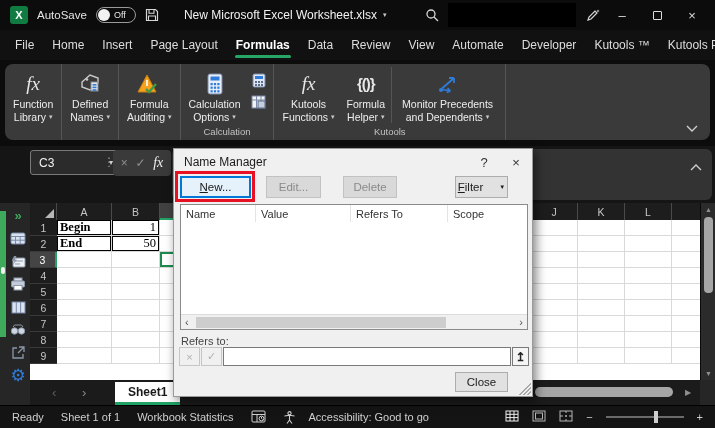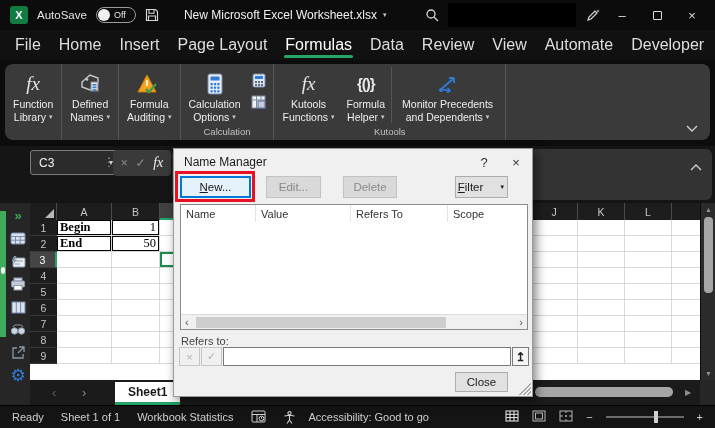--- a/index.html
+++ b/index.html
@@ -22,23 +22,23 @@
   .toggle-state { font-size:9px; color:#e4e4e4; }
   .doc-title { font-size:12px; color:#f2f2f2; margin-left:16px; display:flex; gap:6px; align-items:center;}
   .tb-spacer { flex:1; }
   .redaction { width:128px; height:24px; background:#000; }
   .win-btn { width:26px; display:flex; justify-content:center; align-items:center; color:#dcdcdc; font-size:13px;}
   .max-box { width:9px; height:9px; border:1.3px solid #dcdcdc; border-radius:1px; }
   .icon-svg { display:block; }
 
   
   .tabsrow { left:0; top:30px; width:715px; height:30px; background:#111;
-    display:flex; align-items:stretch; padding:0 6px; color:#dedede; font-size:16px; }
+    display:flex; align-items:stretch; padding:0 6px; color:#dedede; font-size:12px; }
   .rtab { display:flex; align-items:center; padding:0 9px; position:relative; cursor:default; white-space:nowrap;}
-  .rtab.active { color:#fff; font-weight:normal; }
+  .rtab.active { color:#fff; font-weight:bold; }
   .rtab.active::after { content:""; position:absolute; left:8px; right:8px; bottom:2px;
     height:3px; border-radius:2px; background:#27a567; }
 
   
   .ribbon { left:0; top:60px; width:715px; height:86px; background:#0c0c0c; }
   .ribbon-panel { position:absolute; left:5px; right:5px; top:4px; bottom:6px;
     background:#3a3a3a; border-radius:8px; display:flex; overflow:hidden; }
   .rgroup { display:flex; flex-direction:column; border-right:1px solid #555; padding:3px 2px 1px; }
   .rgroup:last-child { border-right:none; }
   .rgroup-row { display:flex; flex:1; align-items:flex-start; }

